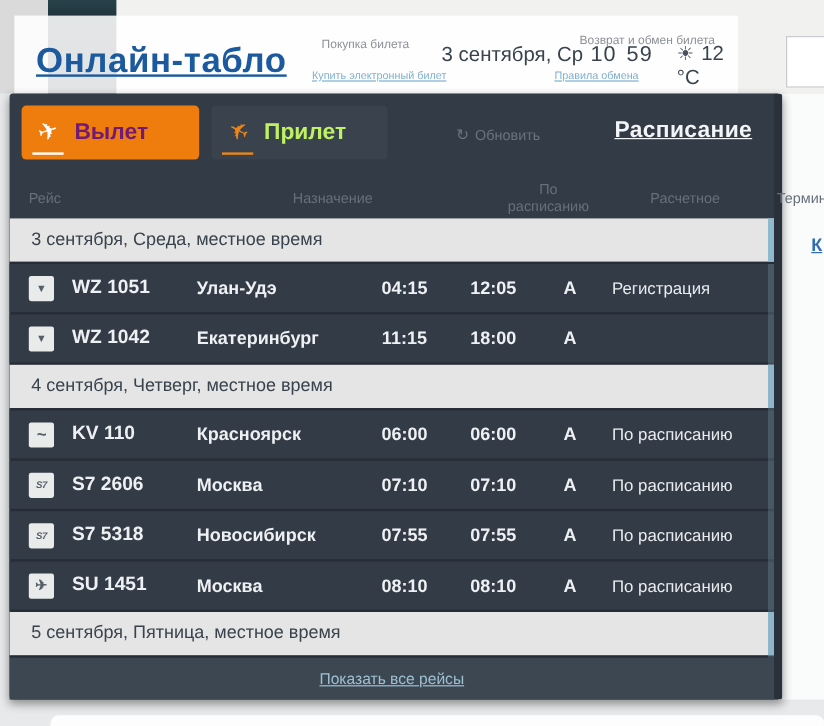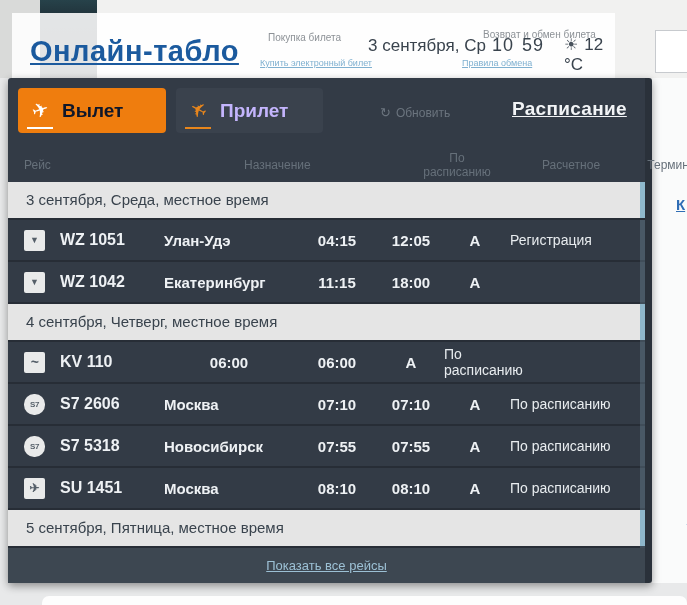--- a/index.html
+++ b/index.html
@@ -40,22 +40,22 @@
     background:#333b46;border-radius:3px;box-shadow:0 3px 8px rgba(0,0,0,.4);
     display:flex;flex-direction:column;box-sizing:border-box;
     border-right:7px solid #2a313a;}
   
   .tabs{height:70px;position:relative;flex:none;}
   .tab{position:absolute;top:10px;height:45px;border-radius:4px;display:flex;
     align-items:center;cursor:pointer;box-sizing:border-box;}
   .tab-depart{left:10px;width:148px;background:#ef7d0e;}
   .tab-arrive{left:168px;width:147px;background:#3a424d;}
   .tab-label{font-size:19px;font-weight:bold;}
-  .tab-depart .tab-label{color:#0f172a;}
-  .tab-arrive .tab-label{color:#c4b5fd;}
+  .tab-depart .tab-label{color:#701a75;}
+  .tab-arrive .tab-label{color:#bef264;}
   .plane-wrap{width:44px;text-align:center;position:relative;}
   .plane{display:inline-block;font-size:20px;line-height:1;}
   .plane-up{color:#fff;transform:rotate(-18deg);}
   .plane-down{color:#e8861c;transform:rotate(28deg) scaleX(-1);}
   .runway{position:absolute;left:9px;bottom:-8px;width:26px;height:2px;}
   .runway-up{background:#fff;}
   .runway-down{background:#e8861c;}
   .refresh{position:absolute;left:372px;top:27px;font-size:12px;color:#6b747e;cursor:pointer;}
   .refresh-icon{font-size:13px;margin-right:5px;display:inline-block;}
   .schedule-link{position:absolute;left:504px;top:20px;font-size:19px;font-weight:bold;
@@ -79,21 +79,21 @@
   .flight-no{font-weight:bold;font-size:16px;}
   .dest{font-weight:bold;}
   .time{font-weight:bold;text-align:center;}
   .term{font-weight:bold;text-align:center;}
   .status{font-size:14px;color:#e8ecef;padding-left:2px;}
   .status-delayed{color:#d9a63d;}
   .logo{width:21px;height:21px;border-radius:2px;background:#e9eaea;color:#555f69;
     display:flex;align-items:center;justify-content:center;font-weight:bold;}
   .logo-wz{font-size:9px;}
   .logo-kv{font-size:14px;font-style:italic;}
-  .logo-s7{font-size:8px;letter-spacing:-.5px;border-radius:10px;}
+  .logo-s7{font-size:8px;font-style:italic;letter-spacing:-.5px;}
   .logo-su{font-size:12px;}
   
   .board-footer{flex:1;display:flex;align-items:center;justify-content:center;background:#3d4751;}
   .show-all{font-size:13px;color:#9cc0d4;text-decoration:underline;cursor:pointer;}
   
   .bottom-card{position:absolute;left:42px;width:645px;top:596px;height:9px;
     background:#fdfdfd;border-radius:7px 7px 0 0;}
 </style>
 </head>
 <body>
@@ -180,20 +180,21 @@
         <div class="cell time">11:15</div>
         <div class="cell time">18:00</div>
         <div class="cell term">А</div>
       </div>
       <div class="date-row">4 сентября, Четверг, местное время</div>
       <div class="grid flight-row">
         <div class="cell">
           <div class="logo logo-kv">~</div>
         </div>
         <div class="cell flight-no">KV 110</div>
+        <div class="cell dest">Красноярск</div>
         <div class="cell time">06:00</div>
         <div class="cell time">06:00</div>
         <div class="cell term">А</div>
         <div class="cell status status-normal">По расписанию</div>
       </div>
       <div class="grid flight-row">
         <div class="cell">
           <div class="logo logo-s7">S7</div>
         </div>
         <div class="cell flight-no">S7 2606</div>

